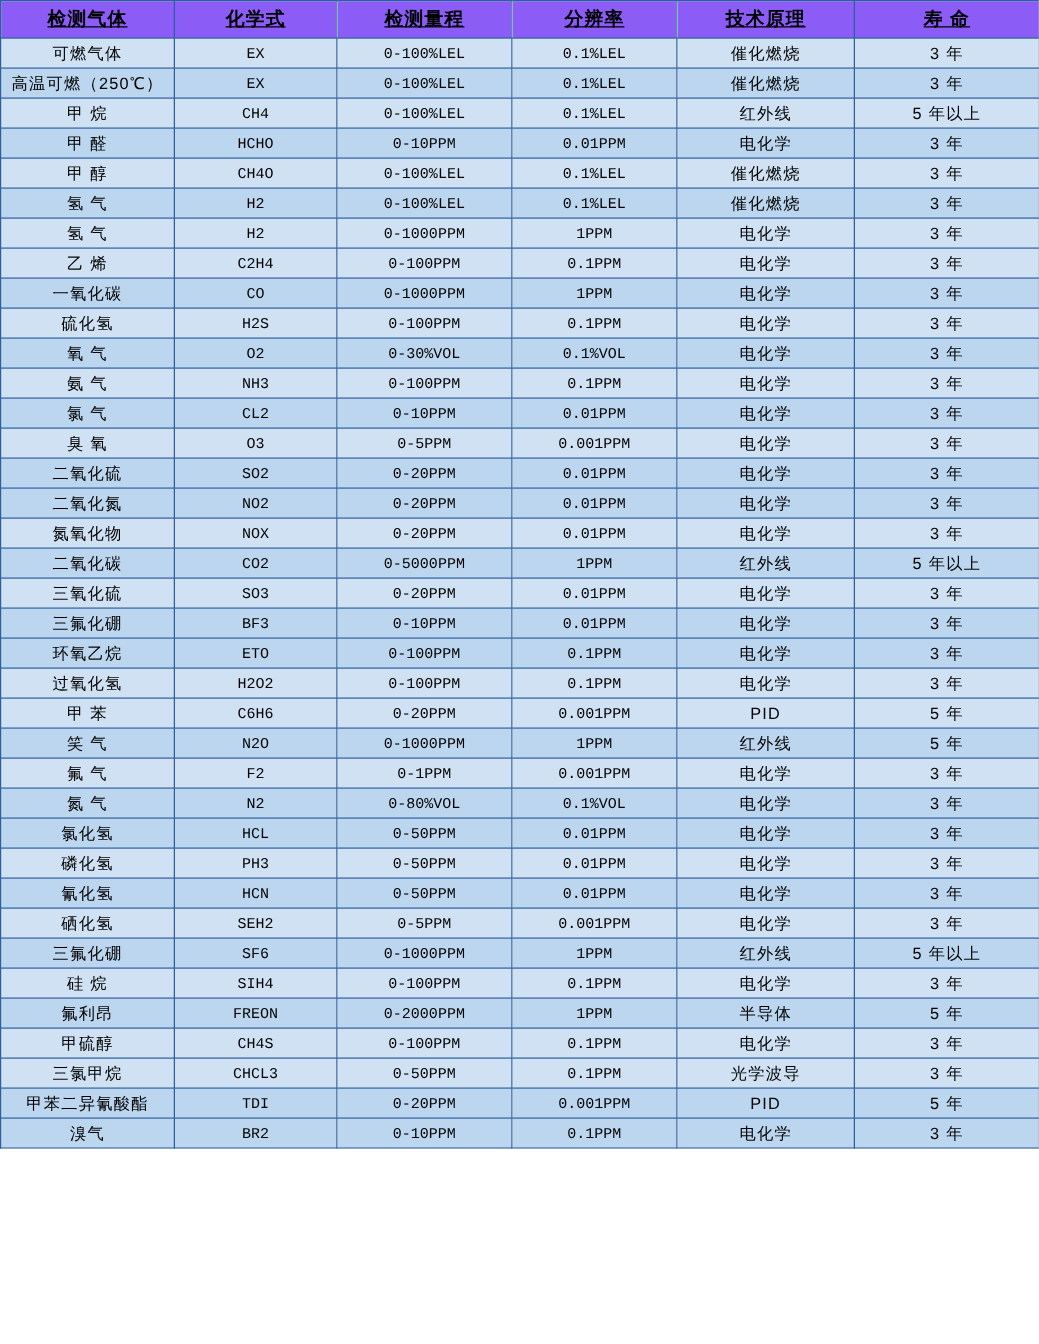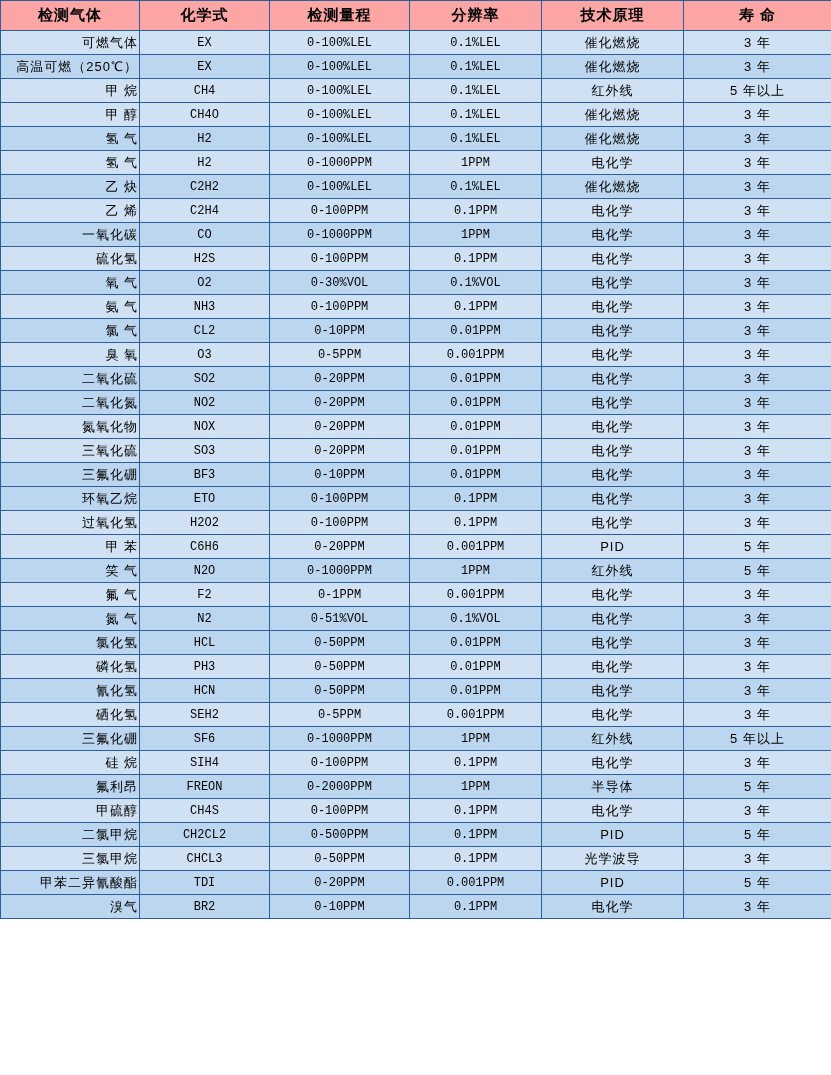--- a/index.html
+++ b/index.html
@@ -26,34 +26,34 @@
   #gas-table th,
   #gas-table td {
     border: 1px solid #2b5f9e;
     text-align: center;
     vertical-align: middle;
     color: #000000;
     white-space: nowrap;
     overflow: hidden;
   }
   #gas-table thead th {
-    background: #fca5a5;
+    background: #8b5cf6;
     height: 27px;
     font-size: 15px;
     font-weight: bold;
     letter-spacing: 1px;
+    text-decoration: underline;
   }
   #gas-table tbody td {
     height: 21px;
     font-size: 13px;
     font-weight: normal;
   }
   #gas-table tbody tr td:nth-child(1) {
     letter-spacing: 1px;
-    text-align: right;
   }
   #gas-table tbody tr.odd td { background: #cfe1f3; }
   #gas-table tbody tr.even td { background: #bcd6ef; }
   #gas-table tbody td.formula,
   #gas-table tbody td.range,
   #gas-table tbody td.resolution {
     font-family: "Liberation Mono", monospace;
     font-size: 12px;
     letter-spacing: 0;
   }
@@ -102,20 +102,28 @@
         <td class="life">3 年</td>
       </tr>
       <tr class="odd">
         <td class="gas">甲 烷</td>
         <td class="formula">CH4</td>
         <td class="range">0-100%LEL</td>
         <td class="resolution">0.1%LEL</td>
         <td class="principle">红外线</td>
         <td class="life">5 年以上</td>
       </tr>
+      <tr class="even">
+        <td class="gas">甲 醛</td>
+        <td class="formula">HCHO</td>
+        <td class="range">0-10PPM</td>
+        <td class="resolution">0.01PPM</td>
+        <td class="principle">电化学</td>
+        <td class="life">3 年</td>
+      </tr>
       <tr class="odd">
         <td class="gas">甲 醇</td>
         <td class="formula">CH4O</td>
         <td class="range">0-100%LEL</td>
         <td class="resolution">0.1%LEL</td>
         <td class="principle">催化燃烧</td>
         <td class="life">3 年</td>
       </tr>
       <tr class="even">
         <td class="gas">氢 气</td>
@@ -124,28 +132,20 @@
         <td class="resolution">0.1%LEL</td>
         <td class="principle">催化燃烧</td>
         <td class="life">3 年</td>
       </tr>
       <tr class="odd">
         <td class="gas">氢 气</td>
         <td class="formula">H2</td>
         <td class="range">0-1000PPM</td>
         <td class="resolution">1PPM</td>
         <td class="principle">电化学</td>
-        <td class="life">3 年</td>
-      </tr>
-      <tr class="even">
-        <td class="gas">乙 炔</td>
-        <td class="formula">C2H2</td>
-        <td class="range">0-100%LEL</td>
-        <td class="resolution">0.1%LEL</td>
-        <td class="principle">催化燃烧</td>
         <td class="life">3 年</td>
       </tr>
       <tr class="odd">
         <td class="gas">乙 烯</td>
         <td class="formula">C2H4</td>
         <td class="range">0-100PPM</td>
         <td class="resolution">0.1PPM</td>
         <td class="principle">电化学</td>
         <td class="life">3 年</td>
       </tr>
@@ -214,20 +214,28 @@
         <td class="life">3 年</td>
       </tr>
       <tr class="odd">
         <td class="gas">氮氧化物</td>
         <td class="formula">NOX</td>
         <td class="range">0-20PPM</td>
         <td class="resolution">0.01PPM</td>
         <td class="principle">电化学</td>
         <td class="life">3 年</td>
       </tr>
+      <tr class="even">
+        <td class="gas">二氧化碳</td>
+        <td class="formula">CO2</td>
+        <td class="range">0-5000PPM</td>
+        <td class="resolution">1PPM</td>
+        <td class="principle">红外线</td>
+        <td class="life">5 年以上</td>
+      </tr>
       <tr class="odd">
         <td class="gas">三氧化硫</td>
         <td class="formula">SO3</td>
         <td class="range">0-20PPM</td>
         <td class="resolution">0.01PPM</td>
         <td class="principle">电化学</td>
         <td class="life">3 年</td>
       </tr>
       <tr class="even">
         <td class="gas">三氟化硼</td>
@@ -273,21 +281,21 @@
         <td class="gas">氟 气</td>
         <td class="formula">F2</td>
         <td class="range">0-1PPM</td>
         <td class="resolution">0.001PPM</td>
         <td class="principle">电化学</td>
         <td class="life">3 年</td>
       </tr>
       <tr class="even">
         <td class="gas">氮 气</td>
         <td class="formula">N2</td>
-        <td class="range">0-51%VOL</td>
+        <td class="range">0-80%VOL</td>
         <td class="resolution">0.1%VOL</td>
         <td class="principle">电化学</td>
         <td class="life">3 年</td>
       </tr>
       <tr class="even">
         <td class="gas">氯化氢</td>
         <td class="formula">HCL</td>
         <td class="range">0-50PPM</td>
         <td class="resolution">0.01PPM</td>
         <td class="principle">电化学</td>
@@ -341,28 +349,20 @@
         <td class="principle">半导体</td>
         <td class="life">5 年</td>
       </tr>
       <tr class="odd">
         <td class="gas">甲硫醇</td>
         <td class="formula">CH4S</td>
         <td class="range">0-100PPM</td>
         <td class="resolution">0.1PPM</td>
         <td class="principle">电化学</td>
         <td class="life">3 年</td>
-      </tr>
-      <tr class="even">
-        <td class="gas">二氯甲烷</td>
-        <td class="formula">CH2CL2</td>
-        <td class="range">0-500PPM</td>
-        <td class="resolution">0.1PPM</td>
-        <td class="principle">PID</td>
-        <td class="life">5 年</td>
       </tr>
       <tr class="odd">
         <td class="gas">三氯甲烷</td>
         <td class="formula">CHCL3</td>
         <td class="range">0-50PPM</td>
         <td class="resolution">0.1PPM</td>
         <td class="principle">光学波导</td>
         <td class="life">3 年</td>
       </tr>
       <tr class="even">

